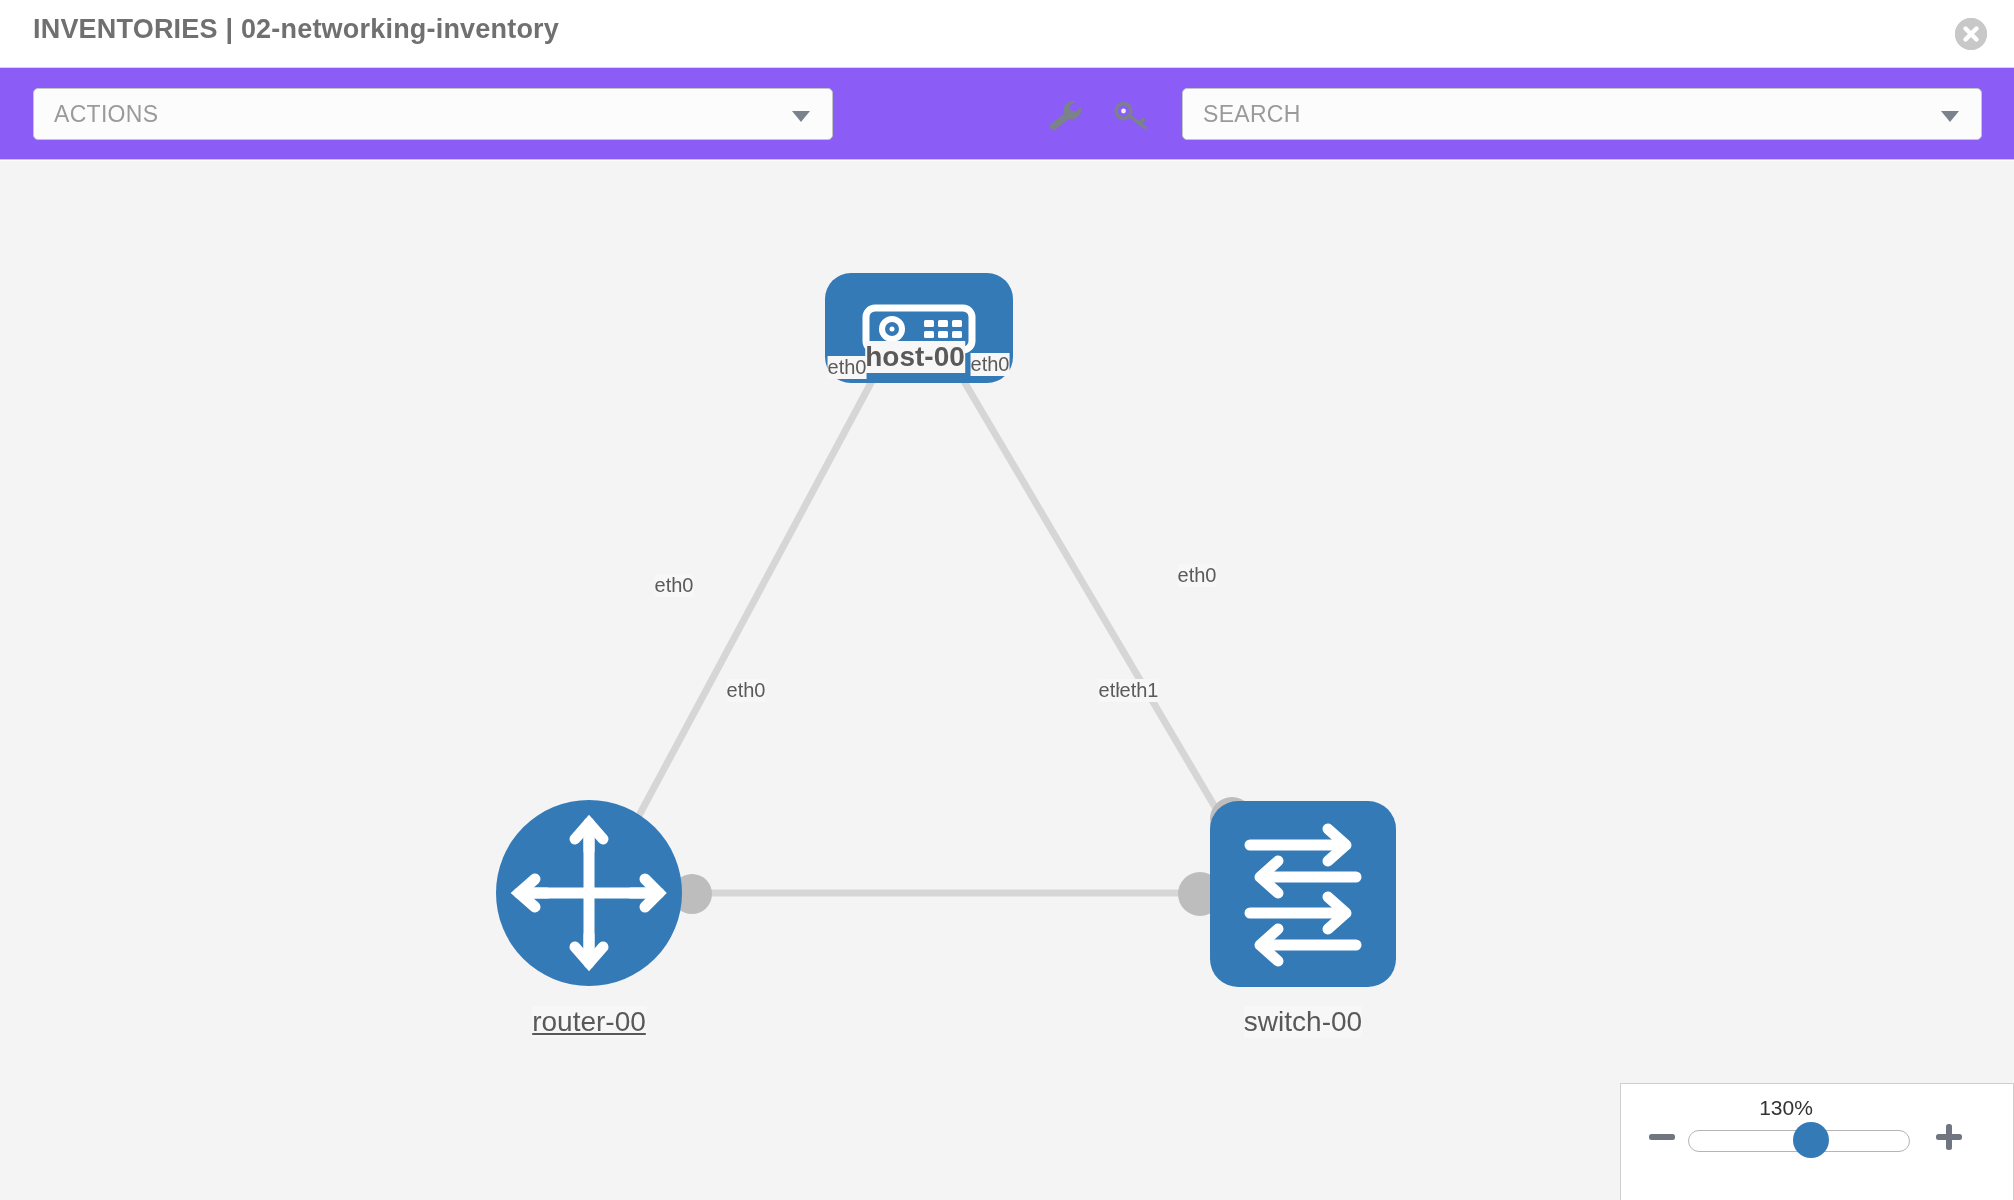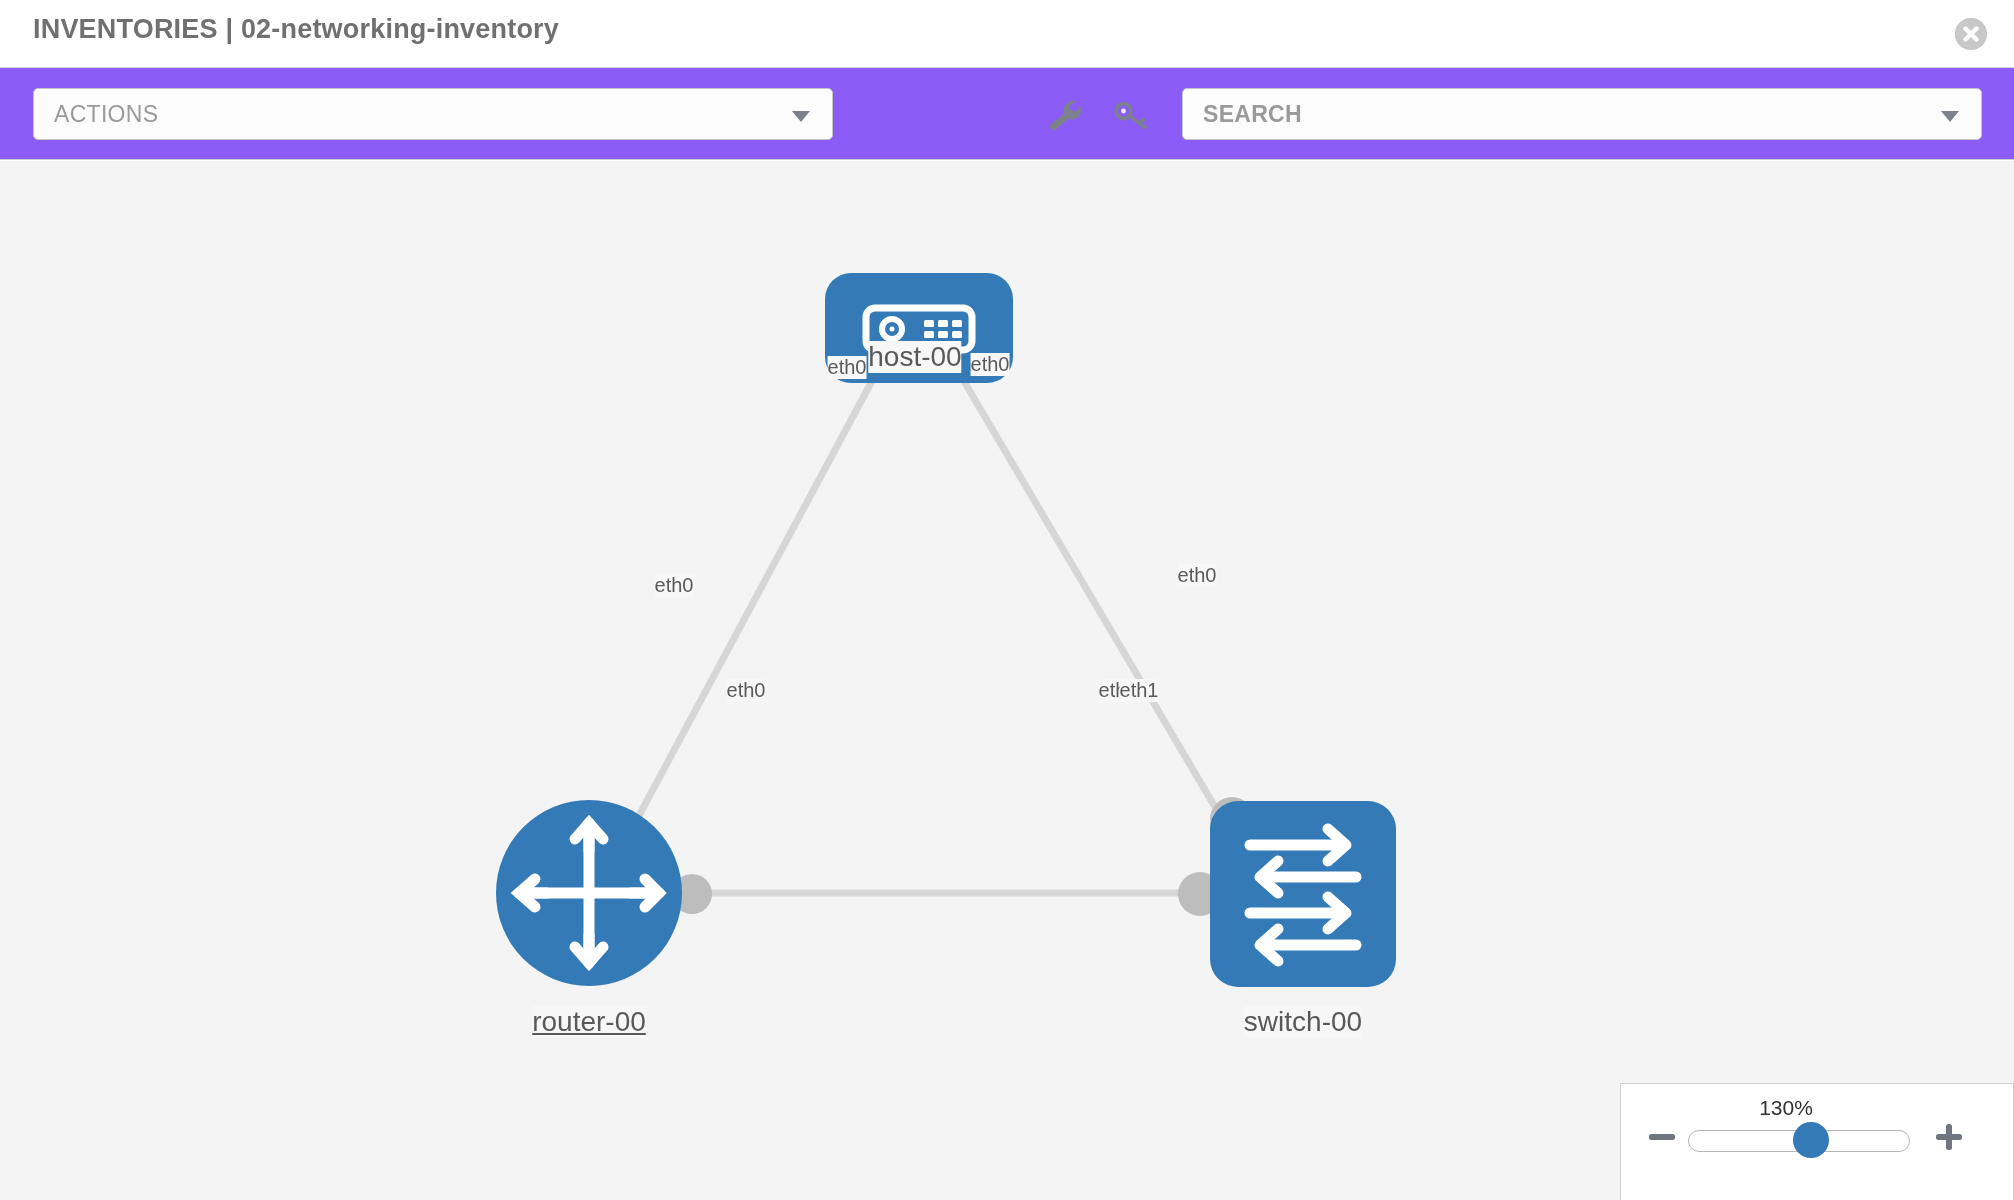--- a/index.html
+++ b/index.html
@@ -88,21 +88,20 @@
   .tool-icon.key    { left: 1112px; }
 
   .search-select {
     position: absolute;
     left: 1182px; top: 20px;
     width: 800px; height: 52px;
     background: #fcfcfc;
     border: 1px solid #c4c4c4;
     border-radius: 5px;
     cursor: text;
-    font-weight: bold;
   }
   .search-select .label {
     position: absolute;
     left: 20px; top: 12px;
     font-size: 23px;
     color: #9a9a9a;
     letter-spacing: 0.3px;
   }
 
   
@@ -285,21 +284,21 @@
           <path d="M1356 716 L1262 716"></path>
           <path d="M1278 700 L1260 716 L1278 732"></path>
           <path d="M1250 752 L1344 752"></path>
           <path d="M1328 736 L1346 752 L1328 768"></path>
           <path d="M1356 784 L1262 784"></path>
           <path d="M1278 768 L1260 784 L1278 800"></path>
         </g>
       </g>
     </svg>
 
-    <div class="node-label" style="left:915px; top:180px;">host-00</div>
+    <div class="node-label" style="left:915px; top:180px;font-weight:bold;">host-00</div>
     <div class="node-label" style="left:589px; top:845px;text-decoration:underline;">router-00</div>
     <div class="node-label" style="left:1303px; top:845px;">switch-00</div>
 
     <div class="edge-label" style="left:847px;  top:195px;">eth0</div>
     <div class="edge-label" style="left:990px;  top:192px;">eth0</div>
     <div class="edge-label" style="left:674px;  top:413px;">eth0</div>
     <div class="edge-label" style="left:1197px; top:403px;">eth0</div>
     <div class="edge-label" style="left:746px;  top:518px;">eth0</div>
     <div class="edge-label" style="left:1118px; top:518px;">eth0</div>
     <div class="edge-label" style="left:1139px; top:518px;">eth1</div>

